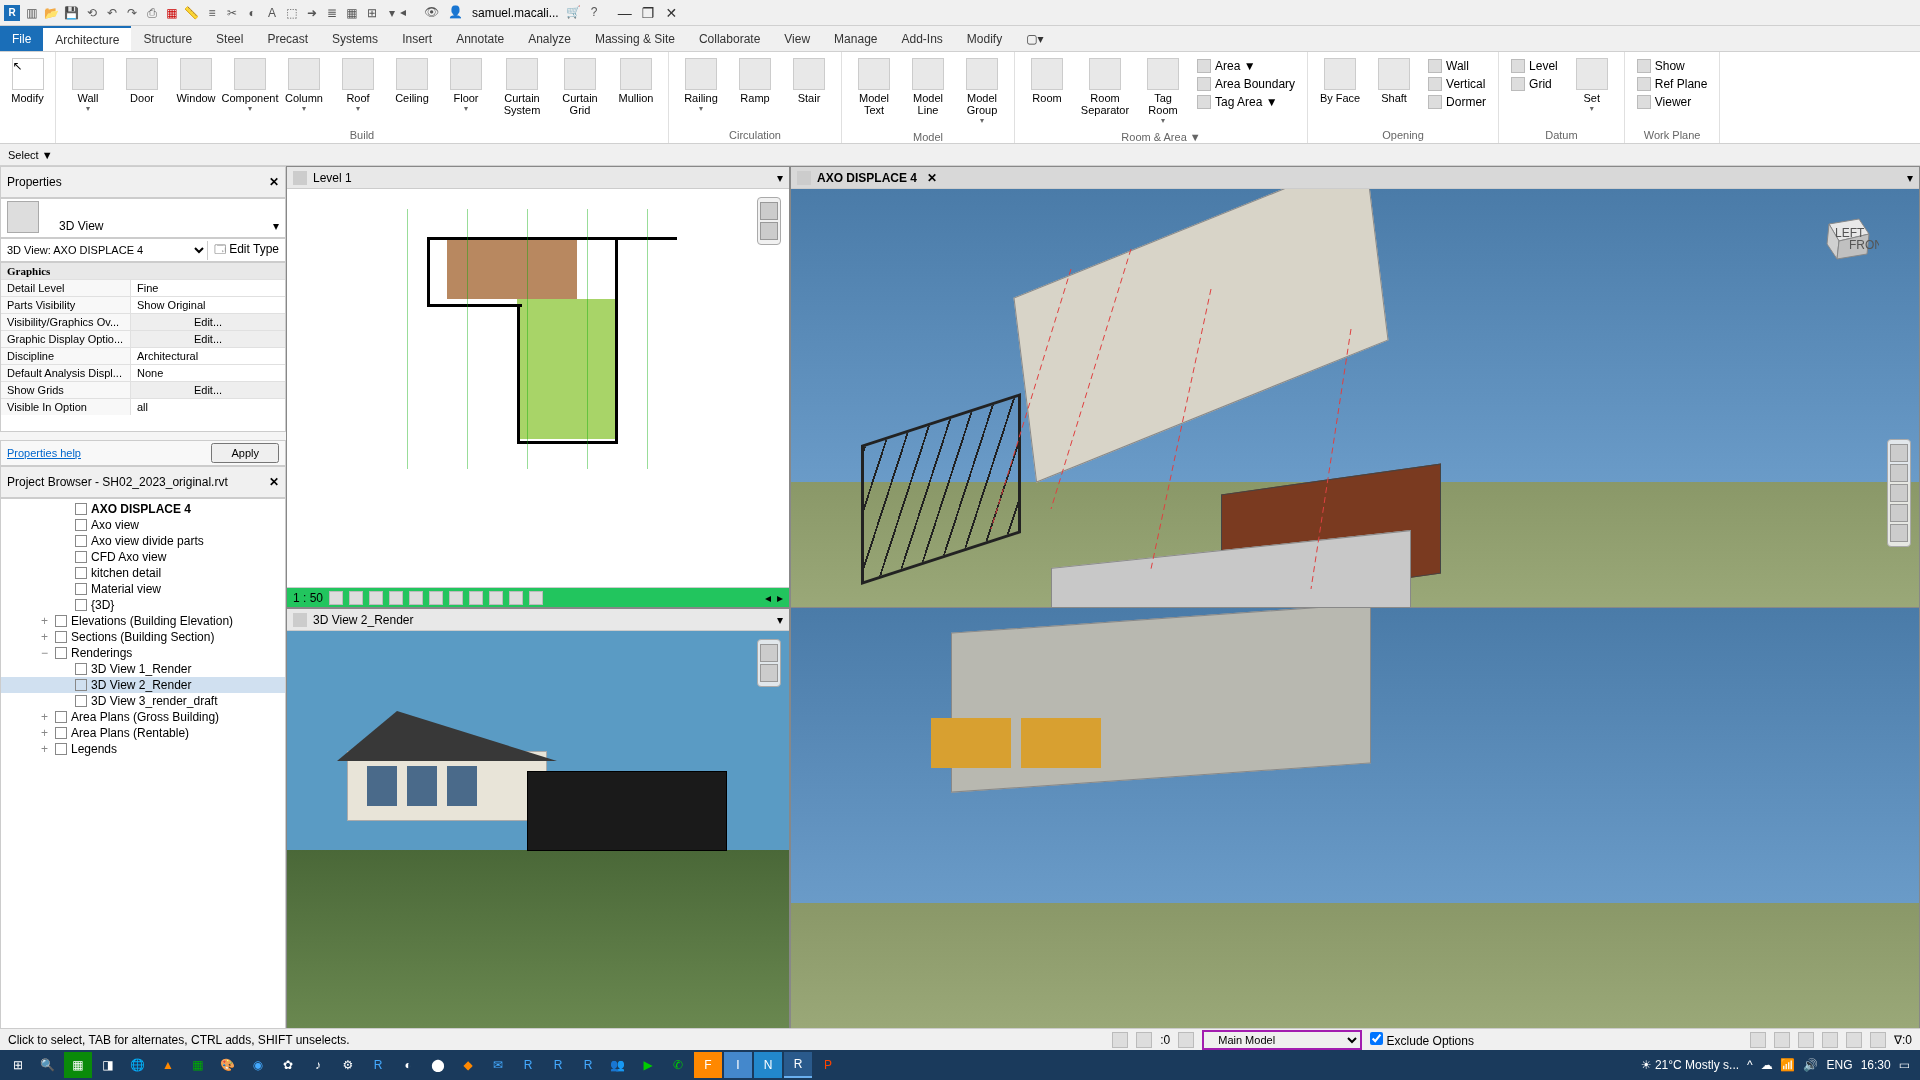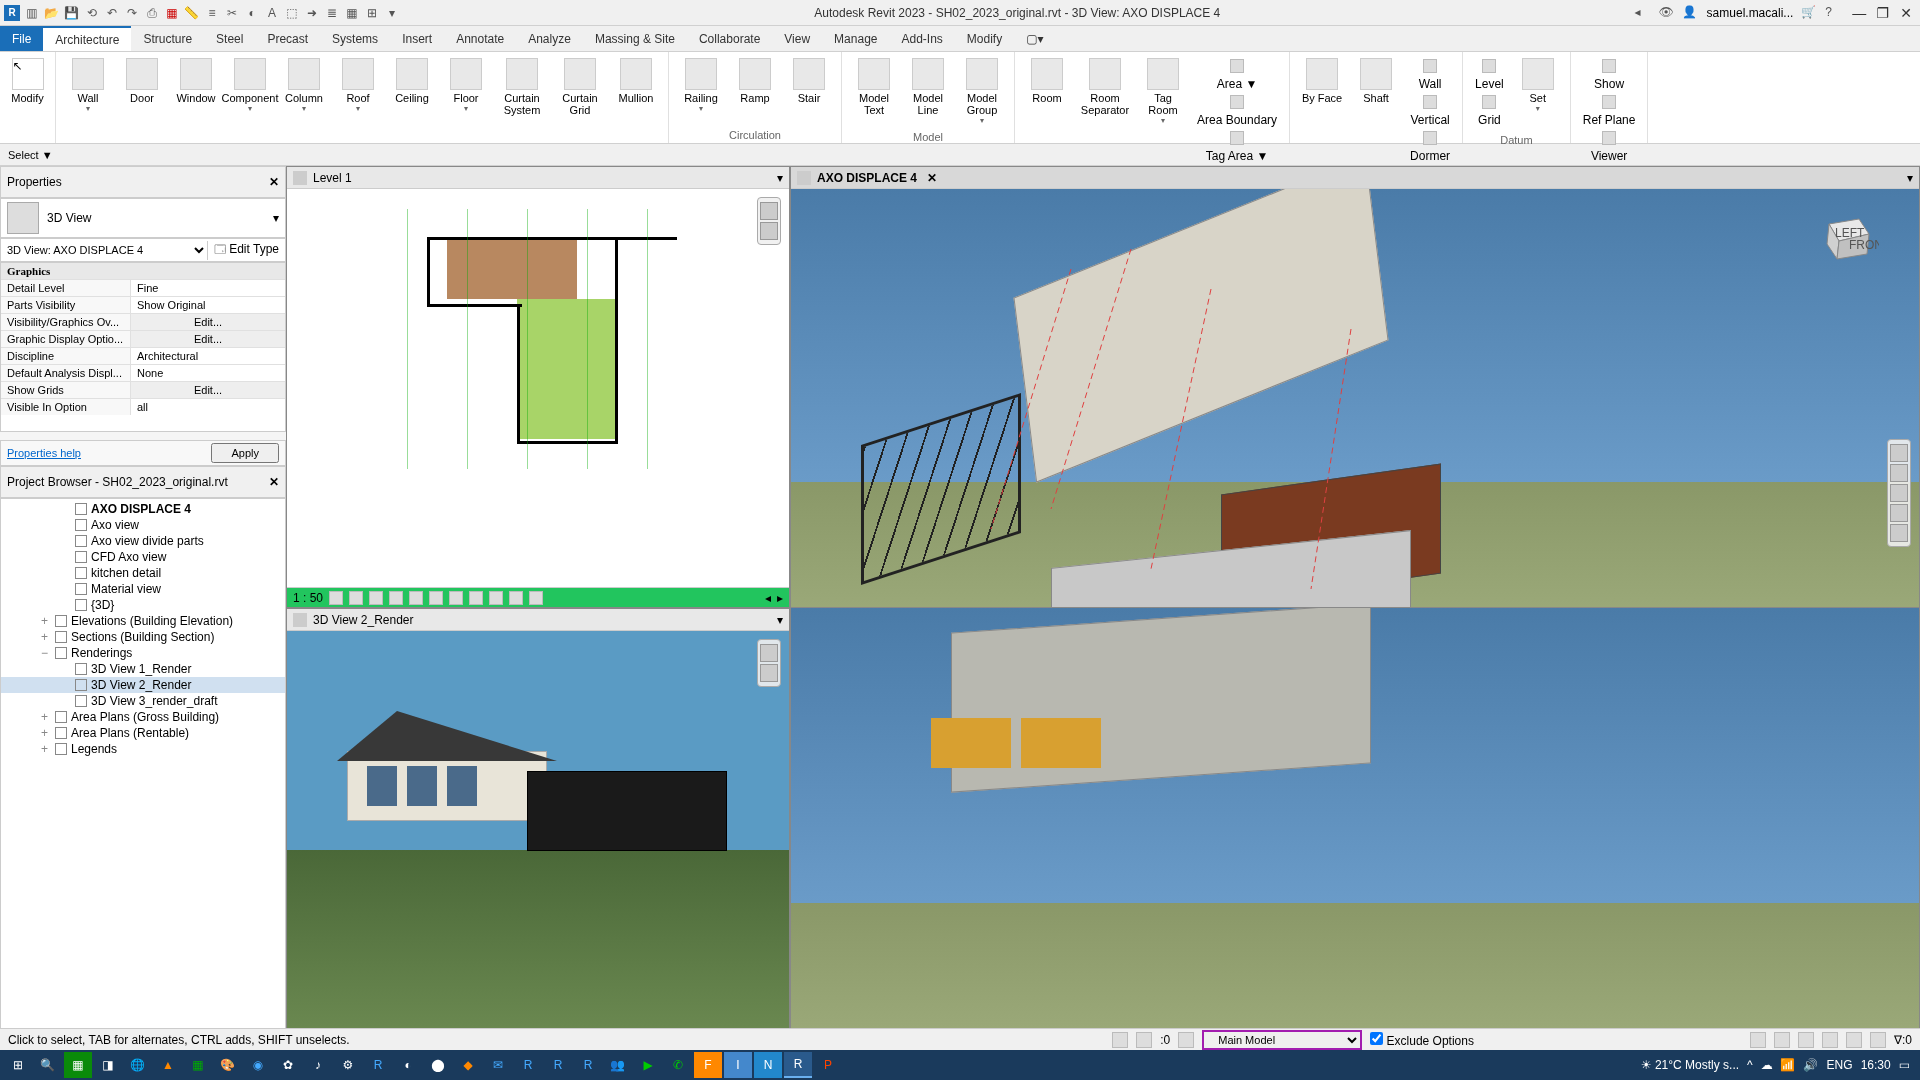--- a/index.html
+++ b/index.html
@@ -17,28 +17,28 @@
 .ribbon-tabs .tab.active { background:#fff; border-top:2px solid #1a6eb8; }
 .ribbon { height:92px; background:#fff; display:flex; border-bottom:1px solid #d0d0d0; }
 .ribbon .group { border-right:1px solid #e0e0e0; padding:2px 6px 0 6px; display:flex; flex-direction:column; }
 .ribbon .group .btns { flex:1; display:flex; align-items:flex-start; gap:2px; }
 .ribbon .group .glabel { text-align:center; font-size:11px; color:#666; padding:2px 0; }
 .ribbon .bigbtn { width:52px; display:flex; flex-direction:column; align-items:center; cursor:pointer; padding:4px 2px; }
 .ribbon .bigbtn .ic { width:32px; height:32px; background:#e8e8e8; border:1px solid #ccc; margin-bottom:2px; }
 .ribbon .bigbtn .lbl { font-size:11px; text-align:center; line-height:1.1; }
 .ribbon .bigbtn .dd { font-size:8px; color:#666; }
 .ribbon .smallcol { display:flex; flex-direction:column; gap:2px; padding:4px 4px; }
-.ribbon .smallbtn { display:flex; align-items:center; gap:4px; cursor:pointer; padding:1px 2px; font-size:11px; white-space:nowrap;flex-direction:column; }
+.ribbon .smallbtn { display:flex; align-items:center; gap:4px; cursor:pointer; padding:1px 2px; font-size:11px; white-space:nowrap; }
 .ribbon .smallbtn .sic { width:14px; height:14px; background:#ddd; border:1px solid #bbb; }
 .selectbar { height:22px; background:#f0f0f0; border-bottom:1px solid #d0d0d0; display:flex; align-items:center; padding:0 8px; font-size:11px; cursor:pointer; }
 .workarea { position:absolute; top:166px; left:0; right:0; bottom:30px; display:flex; }
 .leftpanel { width:286px; display:flex; flex-direction:column; background:#f5f5f5; }
 .panelhdr { height:32px; background:#f0f0f0; border:1px solid #ccc; display:flex; align-items:center; padding:0 6px; justify-content:space-between; }
 .panelhdr .x { cursor:pointer; font-weight:bold; }
-.props-type { height:40px; display:flex; align-items:center; gap:8px; padding:4px 6px; background:#fff; border:1px solid #ccc; }
+.props-type { height:40px; display:flex; align-items:flex-end; gap:20px; padding:4px 6px; background:#fff; border:1px solid #ccc; }
 .props-type .cube { width:32px; height:32px; background:#ddd; border:1px solid #aaa; }
 .props-sel { height:24px; display:flex; align-items:center; background:#fff; border:1px solid #ccc; }
 .props-sel select { flex:1; border:none; background:#fff; font-size:11px; padding:2px; }
 .props-sel .editbtn { padding:0 6px; cursor:pointer; font-size:11px; border-left:1px solid #ccc; }
 .props-grid { flex:0 0 170px; overflow:auto; background:#fff; border:1px solid #ccc; position:relative; }
 .props-grid .ghdr { background:#e8e8e8; padding:2px 6px; font-weight:bold; font-size:11px;font-family:Liberation Serif, serif; }
 .props-grid .row { display:flex; border-top:1px solid #e0e0e0; }
 .props-grid .row .k { width:130px; padding:2px 6px; font-size:11px; background:#f8f8f8; border-right:1px solid #e0e0e0; white-space:nowrap; overflow:hidden; text-overflow:ellipsis; }
 .props-grid .row .v { flex:1; padding:2px 6px; font-size:11px; }
 .props-grid .row .v.btn { text-align:center; background:#eee; cursor:pointer; }
@@ -103,21 +103,20 @@
     <span class="ico">✂</span>
     <span class="ico">◐</span>
     <span class="ico">A</span>
     <span class="ico">⬚</span>
     <span class="ico">➜</span>
     <span class="ico">≣</span>
     <span class="ico">▦</span>
     <span class="ico">⊞</span>
     <span class="ico">▾</span>
   </div>
-  <div class="title">Autodesk Revit 2023 - SH02_2023_original.rvt - 3D View: AXO DISPLACE 4</div>
   <div class="right">
     <span class="ico">◂</span>
     <span class="ico">👁</span>
     <span class="ico" style="color:#1a6eb8;">👤</span>
     <span>samuel.macali...</span>
     <span class="ico">🛒</span>
     <span class="ico">?</span>
     <span class="winbtns">
       <span>—</span>
       <span>❐</span>
@@ -199,20 +198,21 @@
         </div>
       <div class="bigbtn" style="width:56px;">
           <div class="ic"></div>
           <div class="lbl">Curtain Grid</div>
         </div>
       <div class="bigbtn">
           <div class="ic"></div>
           <div class="lbl">Mullion</div>
         </div>
     </div>
+    <div class="glabel">Build</div>
   </div>
   <div class="group">
     <div class="btns">
       <div class="bigbtn">
           <div class="ic"></div>
           <div class="lbl">Railing</div>
           <div class="dd">▾</div>
         </div>
       <div class="bigbtn">
           <div class="ic"></div>

